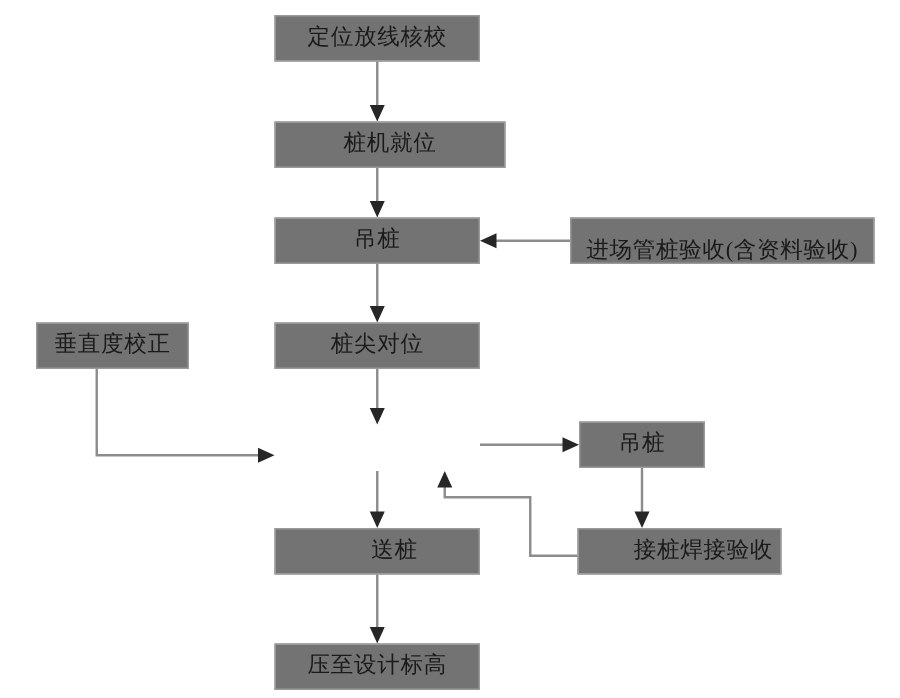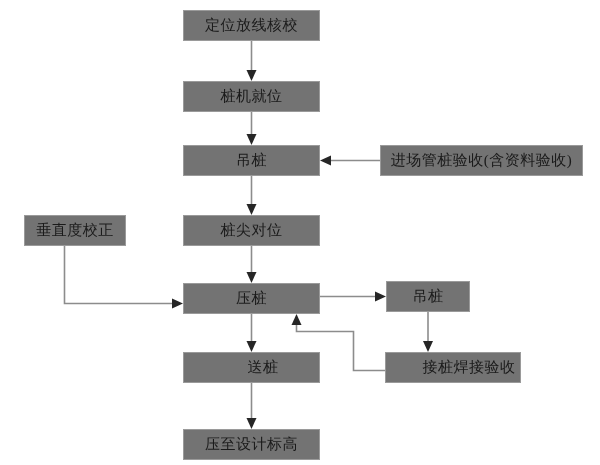--- a/index.html
+++ b/index.html
@@ -116,43 +116,40 @@
     <g>
       <line x1="251.5" y1="383" x2="251.5" y2="422"></line>
       <polygon class="arrowhead" points="251.5,429 246.5,418 256.5,418"></polygon>
     </g>
   </svg>
 
   <div class="node" style="left:183px; top:10px; width:137px; height:31px;">
     <span class="node-label">定位放线核校</span>
   </div>
 
-  <div class="node" style="left:183px; top:81px; width:137px; height:31px;">
+  <div class="node" style="left:183px; top:81px; width:154px; height:31px;">
     <span class="node-label">桩机就位</span>
   </div>
 
   <div class="node" style="left:183px; top:145px; width:137px; height:31px;">
     <span class="node-label">吊桩</span>
   </div>
 
-  <div class="node" style="left:380px; top:145px; width:203px; height:31px;">
+  <div class="node" style="left:380px; top:145px; width:203px; height:31px;align-items:flex-end;">
     <span class="node-label">进场管桩验收(含资料验收)</span>
   </div>
 
   <div class="node" style="left:183px; top:215px; width:137px; height:31px;">
     <span class="node-label">桩尖对位</span>
   </div>
 
   <div class="node" style="left:24px; top:215px; width:102px; height:31px;">
     <span class="node-label">垂直度校正</span>
   </div>
 
-  <div class="node" style="left:183px; top:283px; width:137px; height:31px;">
-    <span class="node-label">压桩</span>
-  </div>
 
   <div class="node" style="left:386px; top:281px; width:84px; height:31px;">
     <span class="node-label">吊桩</span>
   </div>
 
   <div class="node" style="left:183px; top:352px; width:137px; height:31px;padding-left:23px;">
     <span class="node-label">送桩</span>
   </div>
 
   <div class="node" style="left:385px; top:352px; width:136px; height:31px;padding-left:32px;">

